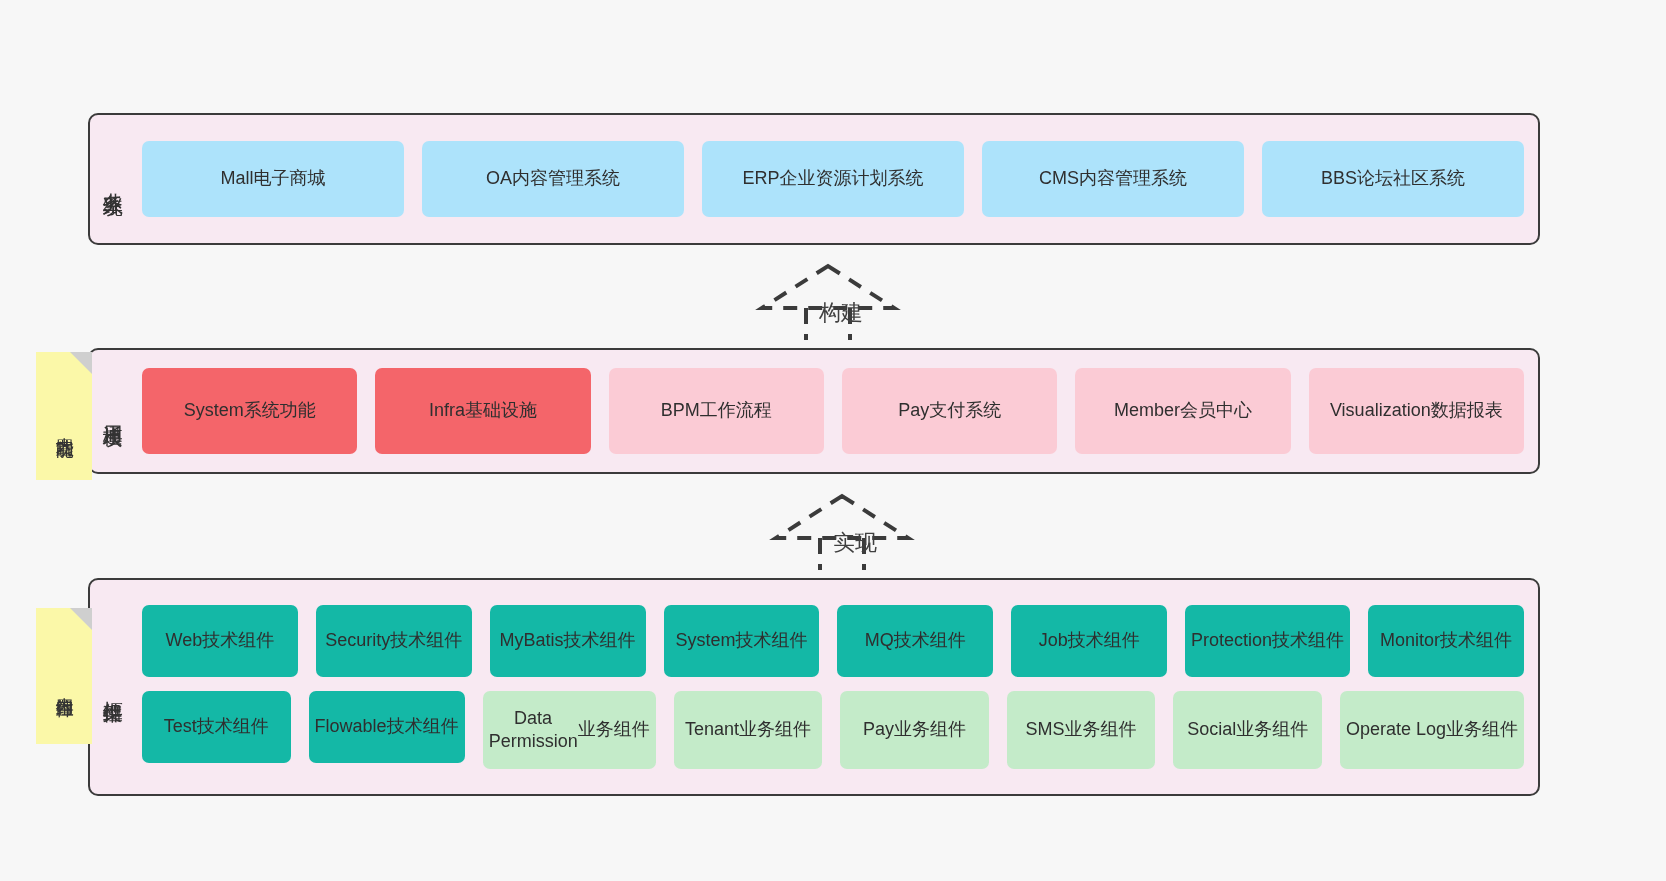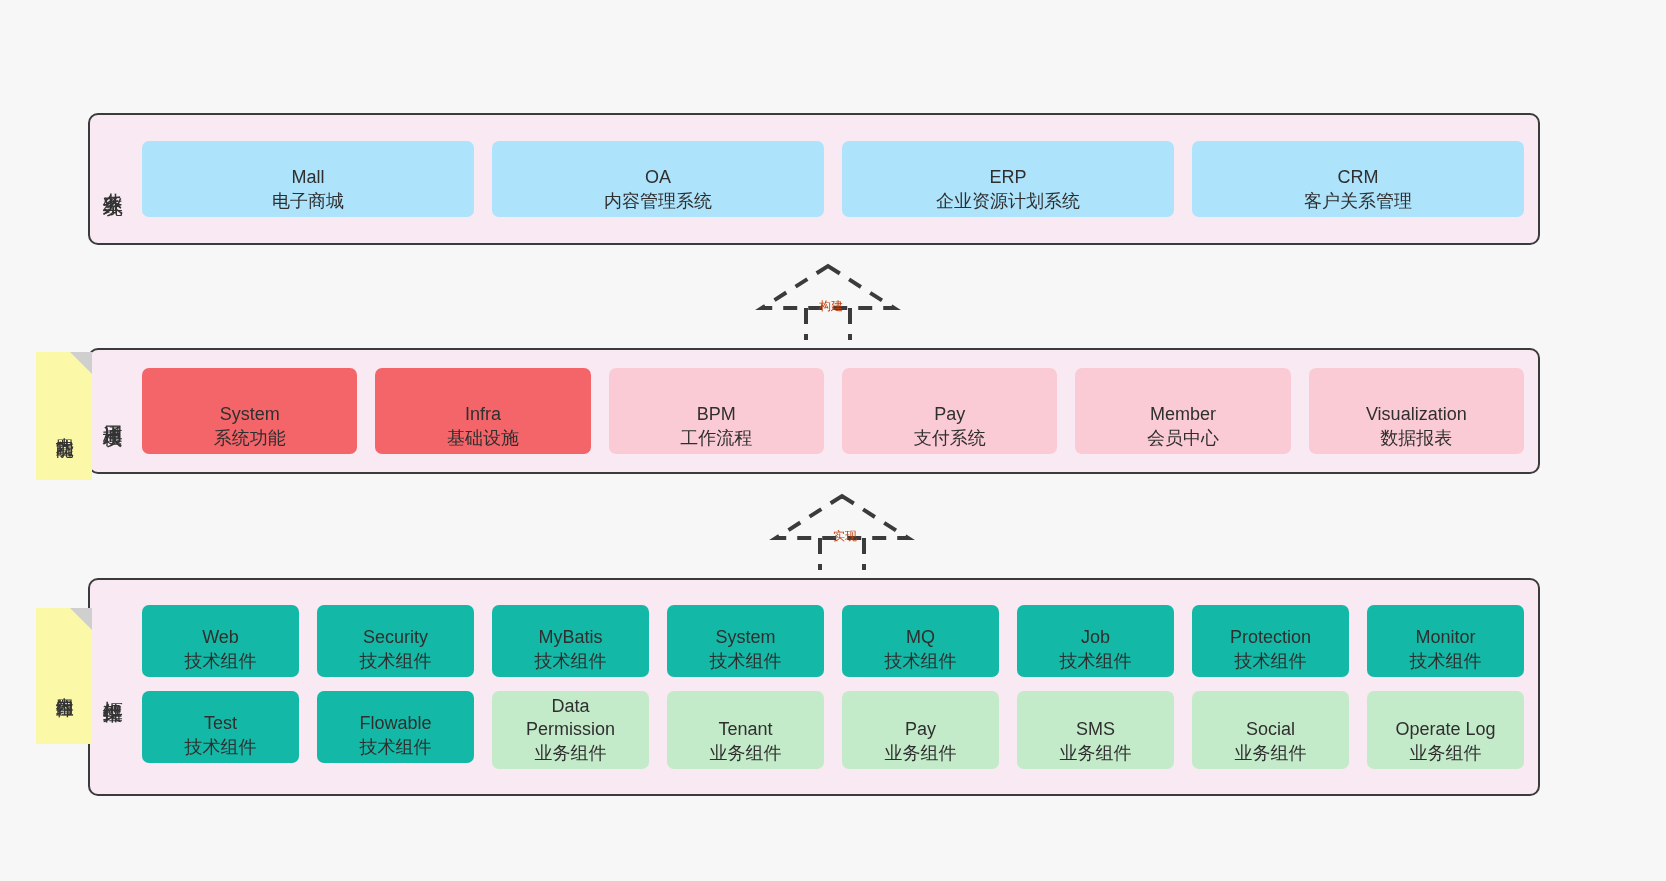--- a/index.html
+++ b/index.html
@@ -55,29 +55,28 @@
   .row {
     display: flex;
     gap: 18px;
   }
 
   
   .node {
     flex: 1 1 0;
     border-radius: 7px;
     display: flex;
-    flex-direction: column;
     align-items: center;
-    justify-content: flex-end;
+    justify-content: center;
     text-align: center;
     font-size: 18px;
     line-height: 1.3;
     color: #2f2f2f;
     box-sizing: border-box;
-    padding: 4px 18px;
+    padding: 4px 6px;
   }
   .node .name { white-space: nowrap; }
   .node .sub  { white-space: nowrap; }
   .node.wrap .name { white-space: normal; }
 
   .node.blue        { background: #ade3fb; height: 76px; }
   .node.red         { background: #f4656a; height: 86px; }
   .node.pink        { background: #fbcbd5; height: 86px; }
   .node.green       { background: #14b8a6; height: 72px; }
   .node.lightgreen  { background: #c4ebc9; height: 78px; }
@@ -115,22 +114,22 @@
   }
 
   
   .uml-arrow {
     position: absolute;
     z-index: 2;
   }
   .uml-arrow svg { display: block; overflow: visible; }
   .uml-label {
     position: absolute;
-    font-size: 12px;
-    color: #c2410c;
+    font-size: 22px;
+    color: #404040;
     background: #f7f7f7;
     padding: 0 3px;
     white-space: nowrap;
     font-family: Liberation Mono, monospace;
   }
 </style>
 </head>
 <body>
 
 <div class="layer" id="layer-business" style="left:88px; top:113px; width:1452px; height:132px;">
@@ -143,22 +142,26 @@
       </div>
       <div class="node blue">
         <span class="name">OA</span>
         <span class="sub">内容管理系统</span>
       </div>
       <div class="node blue">
         <span class="name">ERP</span>
         <span class="sub">企业资源计划系统</span>
       </div>
       <div class="node blue">
-        <span class="name">CRM</span>
-        <span class="sub">客户关系管理</span>
+        <span class="name">CMS</span>
+        <span class="sub">内容管理系统</span>
+      </div>
+      <div class="node blue">
+        <span class="name">BBS</span>
+        <span class="sub">论坛社区系统</span>
       </div>
     </div>
   </div>
 </div>
 
 <div class="uml-arrow" style="left:758px; top:262px;">
   <svg width="140" height="80" viewBox="0 0 140 80">
     <polygon points="70,4 136,46 4,46" fill="none" stroke="#3b3b3b" stroke-width="4" stroke-dasharray="14,11" stroke-linejoin="miter"></polygon>
     <path d="M48,46 L48,78 M92,46 L92,78" stroke="#3b3b3b" stroke-width="4" fill="none" stroke-dasharray="16,10"></path>
   </svg>

